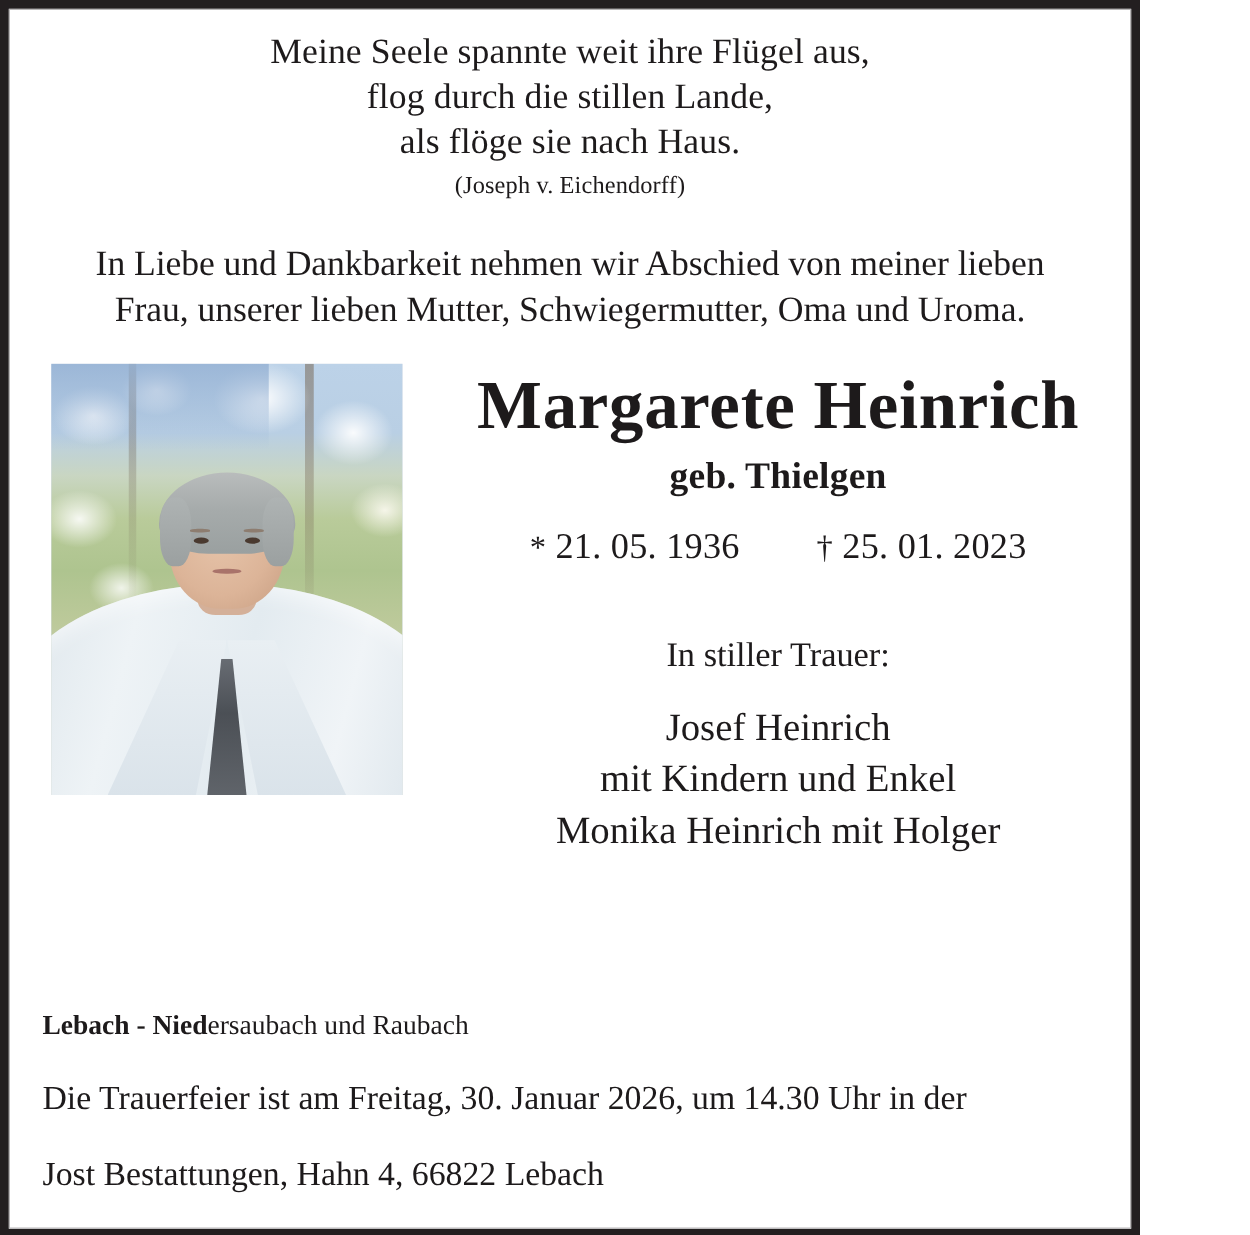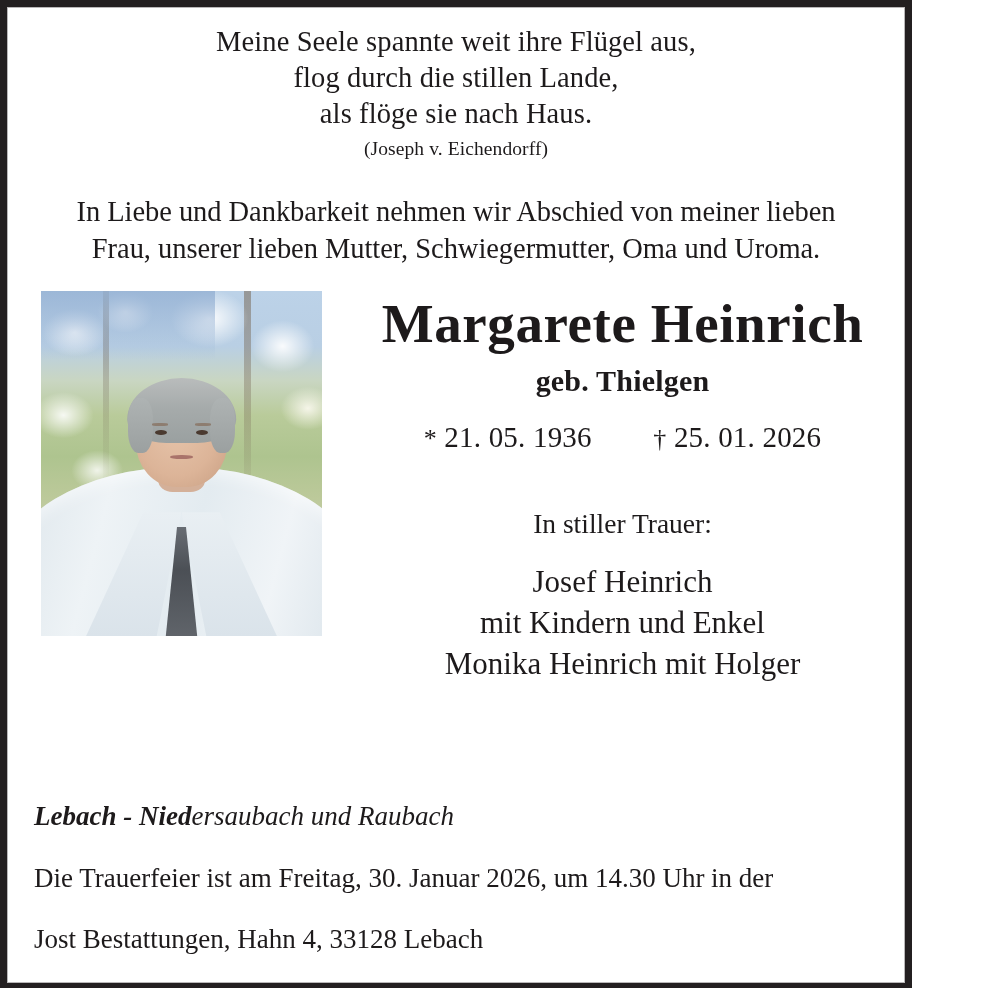--- a/index.html
+++ b/index.html
@@ -294,23 +294,22 @@
   }
 
   
   .footer {
     position: absolute;
     left: 27px;
     right: 20px;
     bottom: 28px;
   }
   .place {
-    font-size: 27px;
+    font-size: 22px;
     line-height: 1.25;
-    font-style: italic;
   }
   .place b { font-weight: bold; }
   .service {
     margin-top: 27px;
     font-size: 27px;
     line-height: 1.36;
   }
   .undertaker {
     margin-top: 27px;
     font-size: 27px;
@@ -363,35 +362,35 @@
         <div class="name">Margarete Heinrich</div>
         <div class="maiden">geb. Thielgen</div>
 
         <div class="dates">
           <span class="birth">
             <span class="sym">*</span>
             <span>21. 05. 1936</span>
           </span>
           <span class="death">
             <span class="sym">†</span>
-            <span>25. 01. 2026</span>
+            <span>25. 01. 2023</span>
           </span>
         </div>
 
         <div class="mourn-head">In stiller Trauer:</div>
         <div class="mourners">
           <div>Josef Heinrich</div>
           <div>mit Kindern und Enkel</div>
           <div>Monika Heinrich mit Holger</div>
         </div>
       </div>
     </div>
 
     <div class="footer">
       <div class="place"><b>Lebach - Nied</b><span>ersaubach und Raubach</span></div>
       <div class="service">
         <div>Die Trauerfeier ist am Freitag, 30. Januar 2026, um 14.30 Uhr in der</div>
       </div>
-      <div class="undertaker">Jost Bestattungen, Hahn 4, 33128 Lebach</div>
+      <div class="undertaker">Jost Bestattungen, Hahn 4, 66822 Lebach</div>
     </div>
 
   </div>
 </div>
 
 </body></html>

